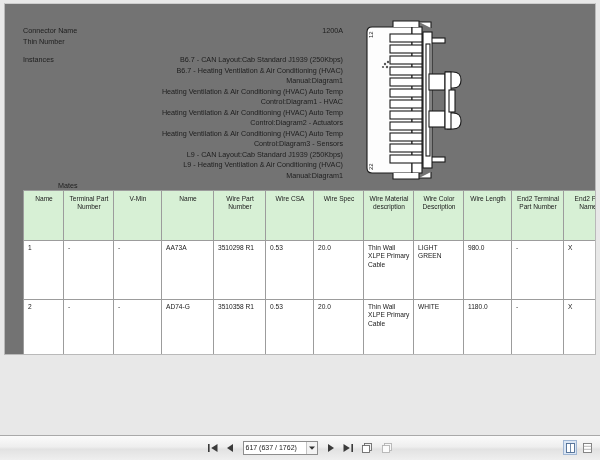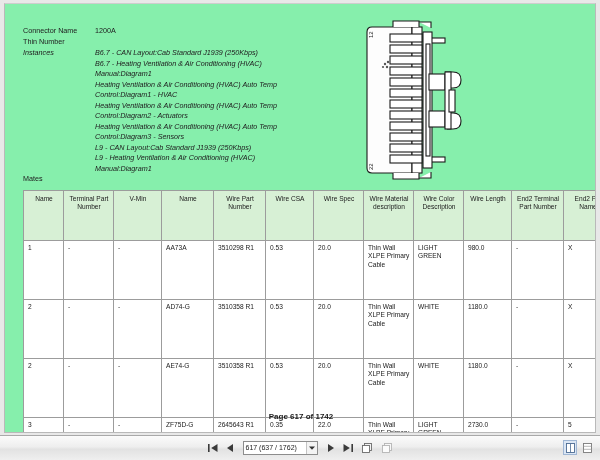--- a/index.html
+++ b/index.html
@@ -22,22 +22,22 @@
     width: 600px;
     height: 435px;
     background: #e8e8e8;
     box-sizing: border-box;
   }
   #page {
     position: absolute;
     left: 4px;
     top: 3px;
     width: 592px;
-    height: 430px;
-    background: #86efac;
+    height: 352px;
+    background: #737373;
     border: 1px solid #b9b9b9;
     border-top: 1px solid #cdcdcd;
     box-sizing: border-box;
     overflow: hidden;
   }
 
   
   .meta {
     position: absolute;
     left: 18px;
@@ -53,23 +53,24 @@
   }
   .meta-label {
     width: 72px;
     flex: 0 0 72px;
     color: #202020;
   }
   .meta-value {
     flex: 1 1 auto;
     white-space: pre-line;
     color: #202020;
-  }
-  .meta-row.instances { margin-top: 1px; font-style: italic; }
-  .meta-row.mates { margin-top: 0; }
+    text-align: right;
+  }
+  .meta-row.instances { margin-top: 8px; }
+  .meta-row.mates { margin-top: 0; margin-left: 35px; }
 
   
   #drawing {
     position: absolute;
     left: 352px;
     top: 12px;
     width: 160px;
     height: 168px;
   }
   #drawing svg { display: block; }

